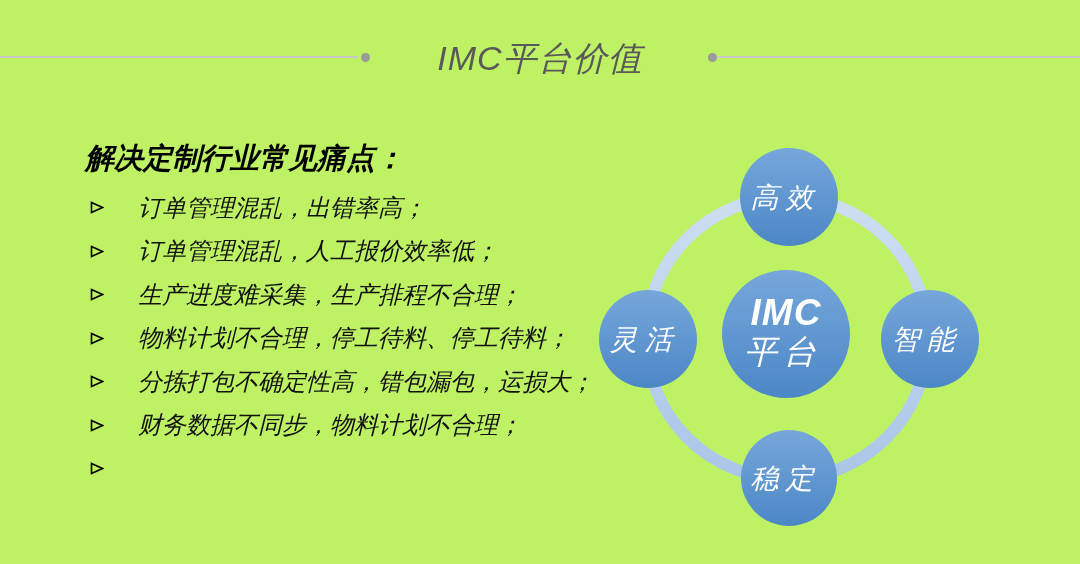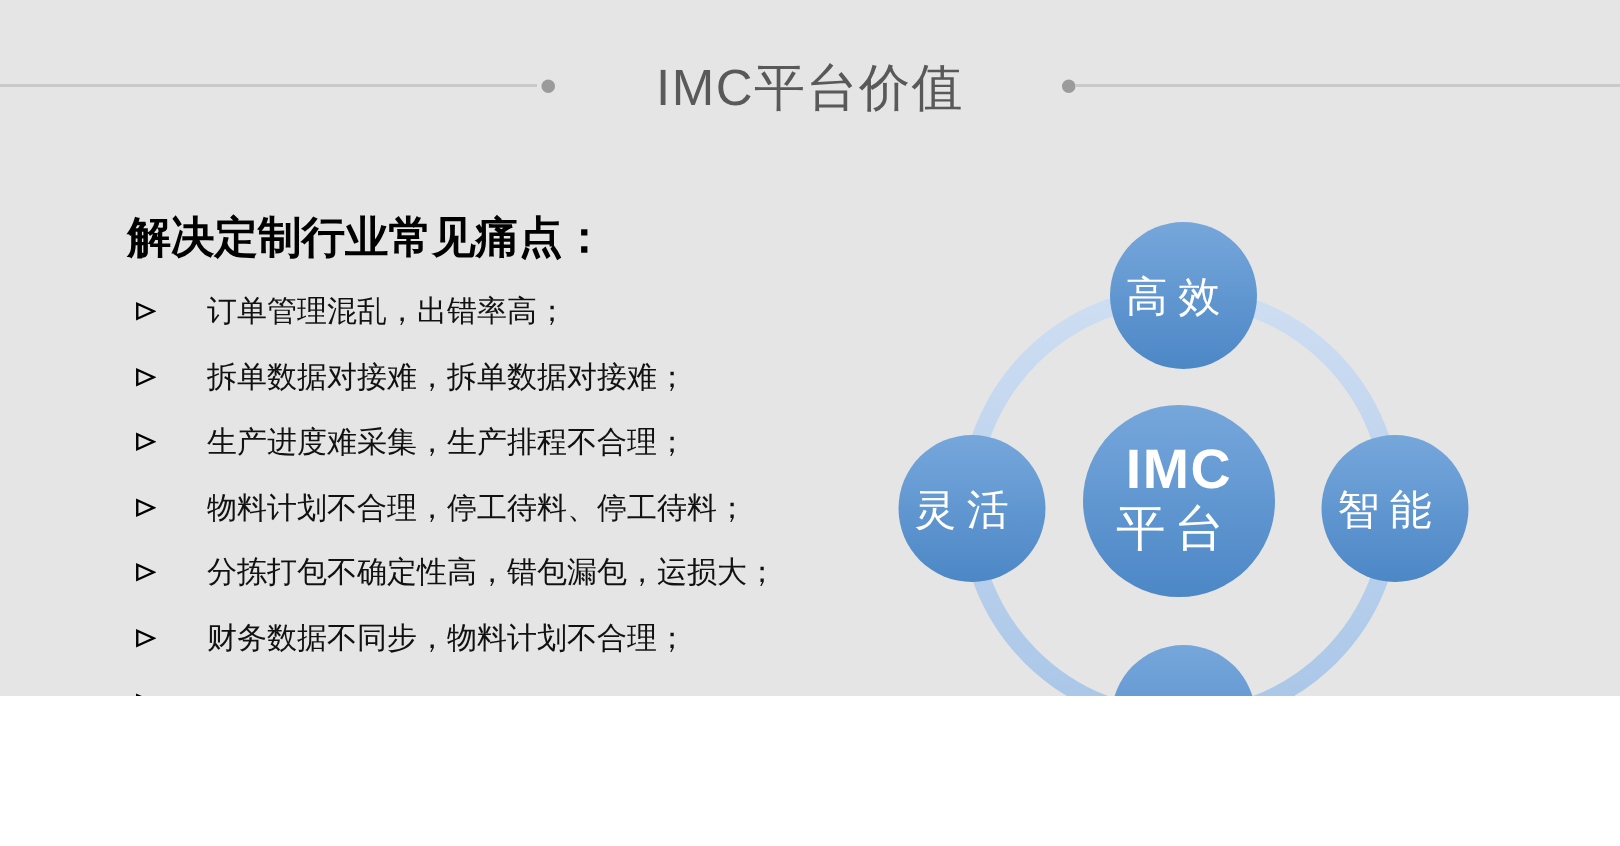--- a/index.html
+++ b/index.html
@@ -4,23 +4,24 @@
 <style>
   html, body {
     margin: 0;
     padding: 0;
     background: #ffffff;
     font-family: "Liberation Sans", "DejaVu Sans", sans-serif;
   }
   .slide {
     position: relative;
     width: 1080px;
-    height: 464px;
-    background: #e5e5e5;
+    height: 564px;
+    background: #bef264;
     overflow: hidden;
+    font-style: italic;
   }
 
   
   .title {
     position: absolute;
     left: 0; right: 0;
     top: 36px;
     margin: 0;
     text-align: center;
     font-size: 34px;
@@ -75,21 +76,21 @@
   }
   .bullet {
     flex: 0 0 auto;
     width: 14px;
     height: 13px;
     margin-right: 34px;
     display: inline-flex;
     align-items: center;
   }
   .li-text {
-    font-size: 20px;
+    font-size: 24px;
     color: #111111;
     text-align: right;
   }
 
   
   .diagram {
     position: absolute;
     left: 570px;
     top: 120px;
   }
@@ -119,21 +120,21 @@
             </svg>
           </span>
         <span class="li-text">订单管理混乱，出错率高；</span>
       </li>
       <li>
         <span class="bullet">
             <svg width="14" height="13" viewBox="0 0 14 13">
               <path d="M1.5 1.5 L12.5 6.5 L1.5 11.5 Z" fill="none" stroke="#000" stroke-width="1.6" stroke-linejoin="miter"></path>
             </svg>
           </span>
-        <span class="li-text">拆单数据对接难，拆单数据对接难；</span>
+        <span class="li-text">订单管理混乱，人工报价效率低；</span>
       </li>
       <li>
         <span class="bullet">
             <svg width="14" height="13" viewBox="0 0 14 13">
               <path d="M1.5 1.5 L12.5 6.5 L1.5 11.5 Z" fill="none" stroke="#000" stroke-width="1.6" stroke-linejoin="miter"></path>
             </svg>
           </span>
         <span class="li-text">生产进度难采集，生产排程不合理；</span>
       </li>
       <li>

